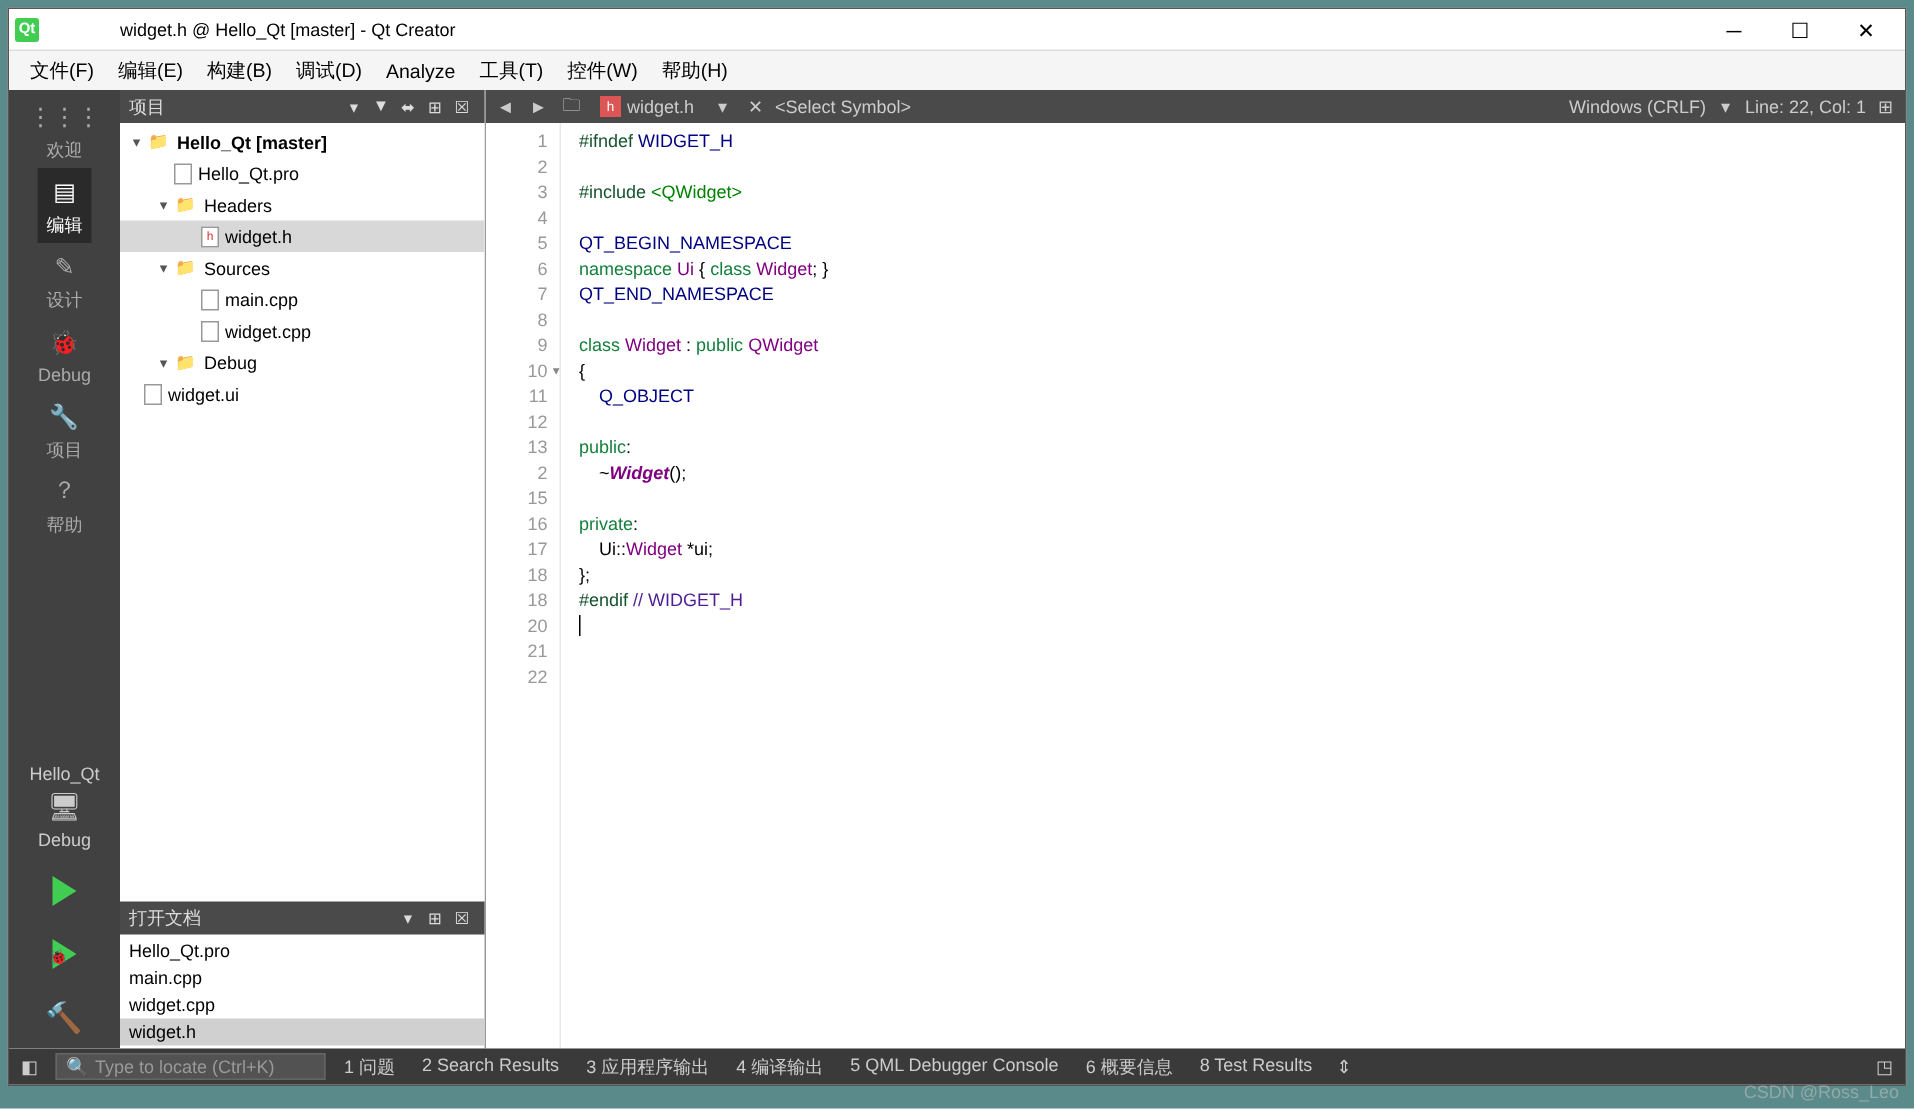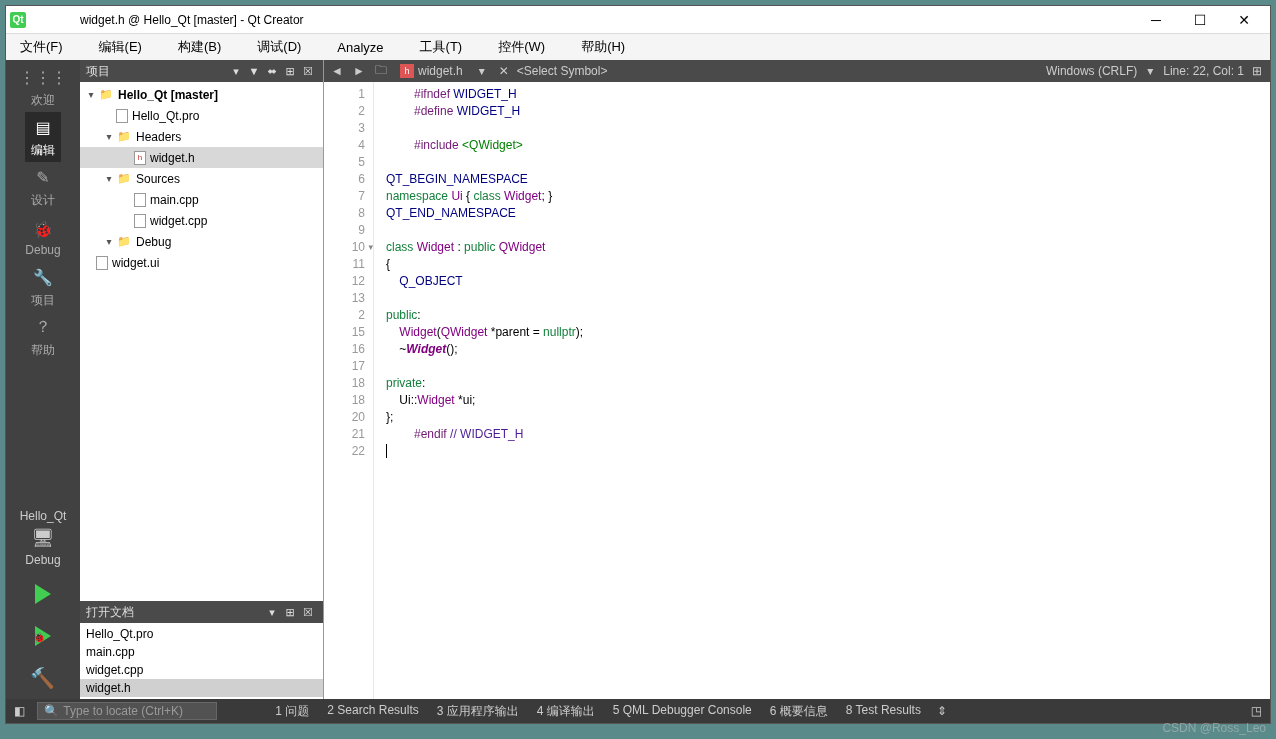--- a/index.html
+++ b/index.html
@@ -3,21 +3,21 @@
 <meta charset="utf-8">
 <style>
 * { margin: 0; padding: 0; box-sizing: border-box; font-family: "Segoe UI", Tahoma, sans-serif; font-size: 12px; }
 body { background: #5a8a8a; width: 1276px; height: 739px; overflow: hidden; position: relative; }
 .window { position: absolute; top: 5px; left: 5px; right: 5px; bottom: 15px; background: #f0f0f0; border: 1px solid #555; display: flex; flex-direction: column; }
 .titlebar { height: 28px; background: #fff; display: flex; align-items: center; padding: 0 4px; border-bottom: 1px solid #ddd; }
 .titlebar-icon { width: 16px; height: 16px; background: #41cd52; margin-right: 6px; display: flex; align-items: center; justify-content: center; color: #fff; font-weight: bold; font-size: 10px; border-radius: 2px; }
 .titlebar-text { flex: 1; font-size: 12px; margin-left: 48px; }
 .titlebar-btns { display: flex; gap: 0; }
 .titlebar-btn { width: 44px; height: 28px; display: flex; align-items: center; justify-content: center; font-size: 14px; }
-.menubar { height: 26px; background: #f5f5f5; display: flex; align-items: center; padding: 0 6px; gap: 20px; }
+.menubar { height: 26px; background: #f5f5f5; display: flex; align-items: center; padding: 0 6px; gap: 0; }
 .menu-item { padding: 4px 8px; font-size: 13px; }
 .main { flex: 1; display: flex; overflow: hidden; }
 .leftbar { width: 74px; background: #414141; display: flex; flex-direction: column; align-items: center; padding-top: 2px; }
 .leftbar-item { width: 100%; height: 50px; display: flex; flex-direction: column; align-items: center; justify-content: center; color: #aaa; font-size: 10px; gap: 2px; }
 .leftbar-item.active { background: #2a2a2a; color: #fff; }
 .leftbar-icon { width: 24px; height: 24px; display: flex; align-items: center; justify-content: center; font-size: 16px; }
 .leftbar-spacer { flex: 1; }
 .leftbar-bottom { width: 100%; display: flex; flex-direction: column; align-items: center; }
 .leftbar-proj { width: 100%; padding: 6px 0; text-align: center; color: #ccc; font-size: 10px; }
 .leftbar-run { width: 100%; height: 42px; display: flex; align-items: center; justify-content: center; }
@@ -45,21 +45,21 @@
 .tab-file { display: flex; align-items: center; gap: 4px; padding: 0 6px; }
 .tab-file-icon { width: 14px; height: 14px; background: #d55; color: #fff; font-size: 9px; display: flex; align-items: center; justify-content: center; }
 .tabbar-spacer { flex: 1; }
 .editor { flex: 1; display: flex; background: #fff; font-family: Consolas, "Courier New", monospace; font-size: 13px; overflow: hidden; }
 .gutter { width: 50px; text-align: right; padding: 4px 8px 0 0; color: #999; background: #fff; border-right: 1px solid #e8e8e8; }
 .gutter-line { height: 17px; line-height: 17px; position: relative; }
 .fold-mark { position: absolute; right: -8px; font-size: 9px; color: #888; }
 .code { flex: 1; padding: 4px 0 0 12px; }
 .code-line { height: 17px; line-height: 17px; white-space: pre; }
 .kw { color: #15803d; }
-.pp { color: #701a75; margin-left: 28px; }
+.pp { color: #14532d; }
 .ppk { color: #000080; }
 .str { color: #008000; }
 .cls { color: #800080; font-weight: normal; }
 .cls-i { color: #800080; font-weight: bold; font-style: italic; }
 .cmt { color: #4c1d95; }
 .cursor { border-left: 1px solid #000; }
 .statusbar { height: 24px; background: #3a3a3a; display: flex; align-items: center; color: #ccc; padding: 0 4px; gap: 8px; font-size: 11px; font-family: Consolas, monospace; }
 .sb-item { padding: 0 4px; }
 .search-box { background: #525252; border: 1px solid #666; padding: 2px 6px; color: #aaa; width: 180px; display: flex; align-items: center; gap: 4px; height: 18px; }
 .sb-spacer { flex: 1; }
@@ -252,54 +252,52 @@
             <div class="gutter-line">16</div>
             <div class="gutter-line">17</div>
             <div class="gutter-line">18</div>
             <div class="gutter-line">18</div>
             <div class="gutter-line">20</div>
             <div class="gutter-line">21</div>
             <div class="gutter-line">22</div>
           </div>
         <div class="code" id="code">
             <div class="code-line"><span class="pp">#ifndef</span><span class="ppk"> WIDGET_H</span></div>
-            <div class="code-line"><span class="pp">#define</span><span class="ppk"> WIDGET_H</span></div>
             <div class="code-line"></div>
             <div class="code-line"><span class="pp">#include</span> <span class="str">&lt;QWidget&gt;</span></div>
             <div class="code-line"></div>
             <div class="code-line"><span class="ppk">QT_BEGIN_NAMESPACE</span></div>
             <div class="code-line"><span class="kw">namespace</span> <span class="cls">Ui</span> { <span class="kw">class</span> <span class="cls">Widget</span>; }</div>
             <div class="code-line"><span class="ppk">QT_END_NAMESPACE</span></div>
             <div class="code-line"></div>
             <div class="code-line"><span class="kw">class</span> <span class="cls">Widget</span> : <span class="kw">public</span> <span class="cls">QWidget</span></div>
             <div class="code-line">{</div>
             <div class="code-line">    <span class="ppk">Q_OBJECT</span></div>
             <div class="code-line"></div>
             <div class="code-line"><span class="kw">public</span>:</div>
-            <div class="code-line">    <span class="cls">Widget</span>(<span class="cls">QWidget</span> *parent = <span class="kw">nullptr</span>);</div>
             <div class="code-line">    ~<span class="cls-i">Widget</span>();</div>
             <div class="code-line"></div>
             <div class="code-line"><span class="kw">private</span>:</div>
             <div class="code-line">    Ui::<span class="cls">Widget</span> *ui;</div>
             <div class="code-line">};</div>
             <div class="code-line"><span class="pp">#endif</span> <span class="cmt">// WIDGET_H</span></div>
             <div class="code-line"><span class="cursor"></span></div>
           </div>
       </div>
     </div>
 
   </div>
 
   <div class="statusbar">
     <span class="sb-item">◧</span>
     <div class="search-box">
       <span>🔍</span>
       <span style="color:#999;">Type to locate (Ctrl+K)</span>
     </div>
-    <div id="sbtabs" style="display:flex;gap:10px;margin-left:46px;">
+    <div id="sbtabs" style="display:flex;gap:10px;">
         <span class="sb-item">1 问题</span>
         <span class="sb-item">2 Search Results</span>
         <span class="sb-item">3 应用程序输出</span>
         <span class="sb-item">4 编译输出</span>
         <span class="sb-item">5 QML Debugger Console</span>
         <span class="sb-item">6 概要信息</span>
         <span class="sb-item">8 Test Results</span>
       </div>
     <span class="sb-item">⇕</span>
     <span class="sb-spacer"></span>

